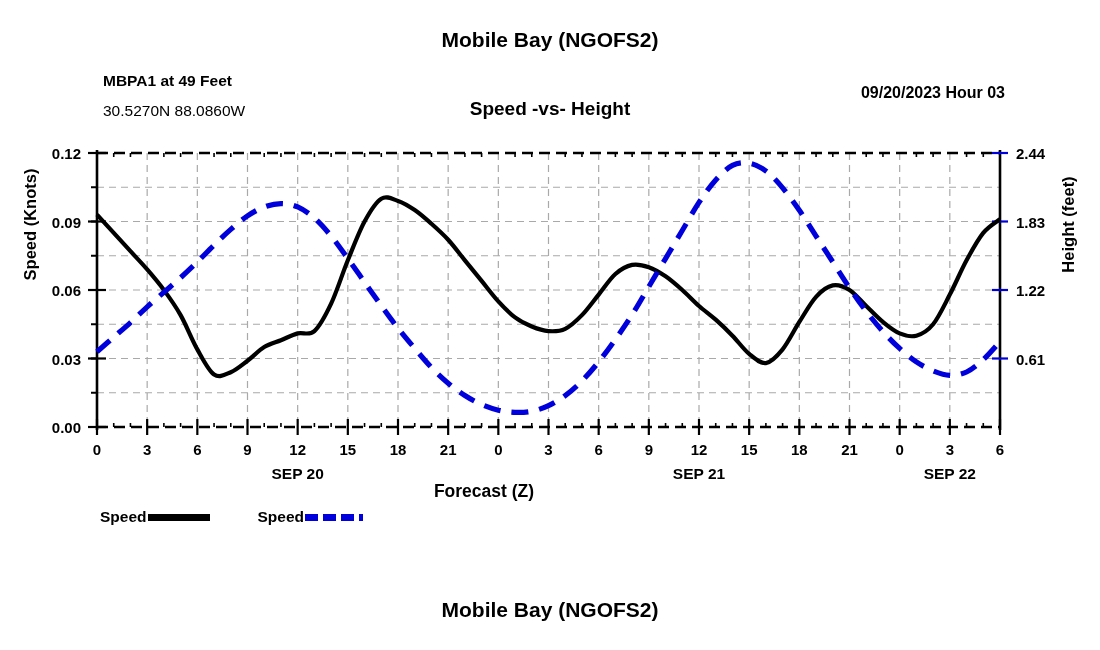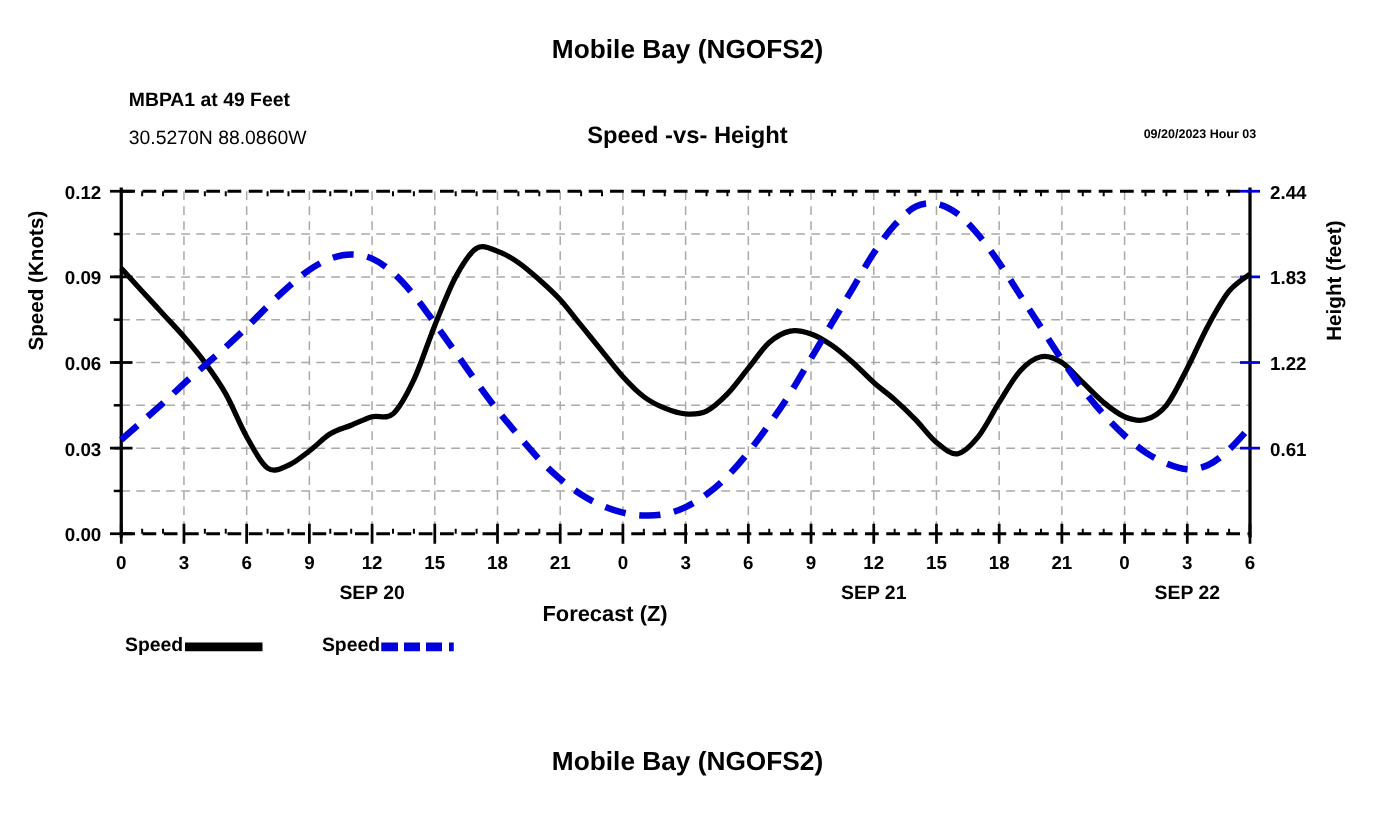--- a/index.html
+++ b/index.html
@@ -42,22 +42,22 @@
     font-weight: normal;
     white-space: nowrap;
   }
   #subtitle {
     left: 0; top: 98px; width: 1100px;
     text-align: center;
     font-size: 19px;
     font-weight: bold;
   }
   #datestamp {
-    right: 95px; top: 102px;
-    font-size: 10px;
+    right: 95px; top: 84px;
+    font-size: 16px;
     font-weight: bold;
     white-space: nowrap;
     text-align: right;
   }
 
   #plot-wrap {
     left: 0; top: 0; width: 1100px; height: 650px;
     pointer-events: none;
   }
   svg.plot { display: block; }

